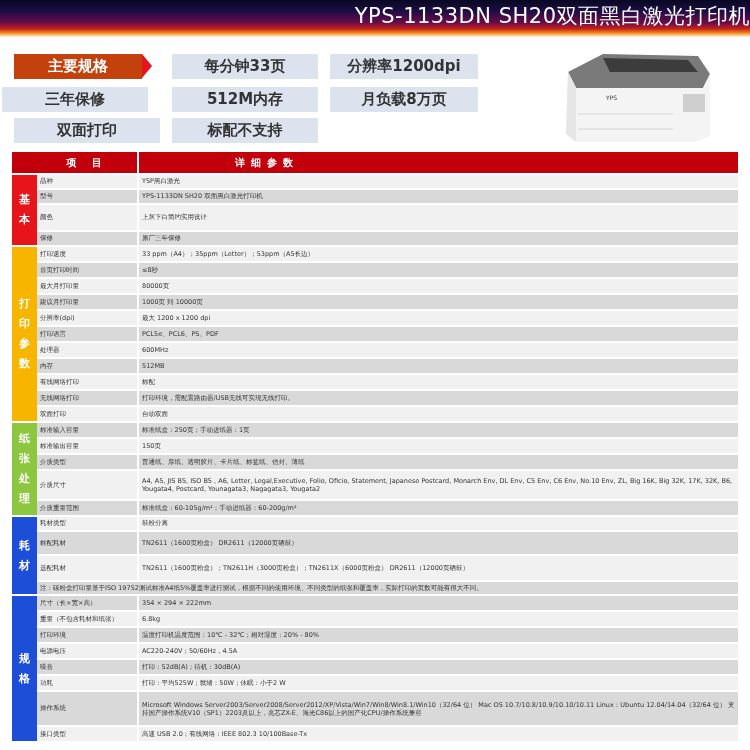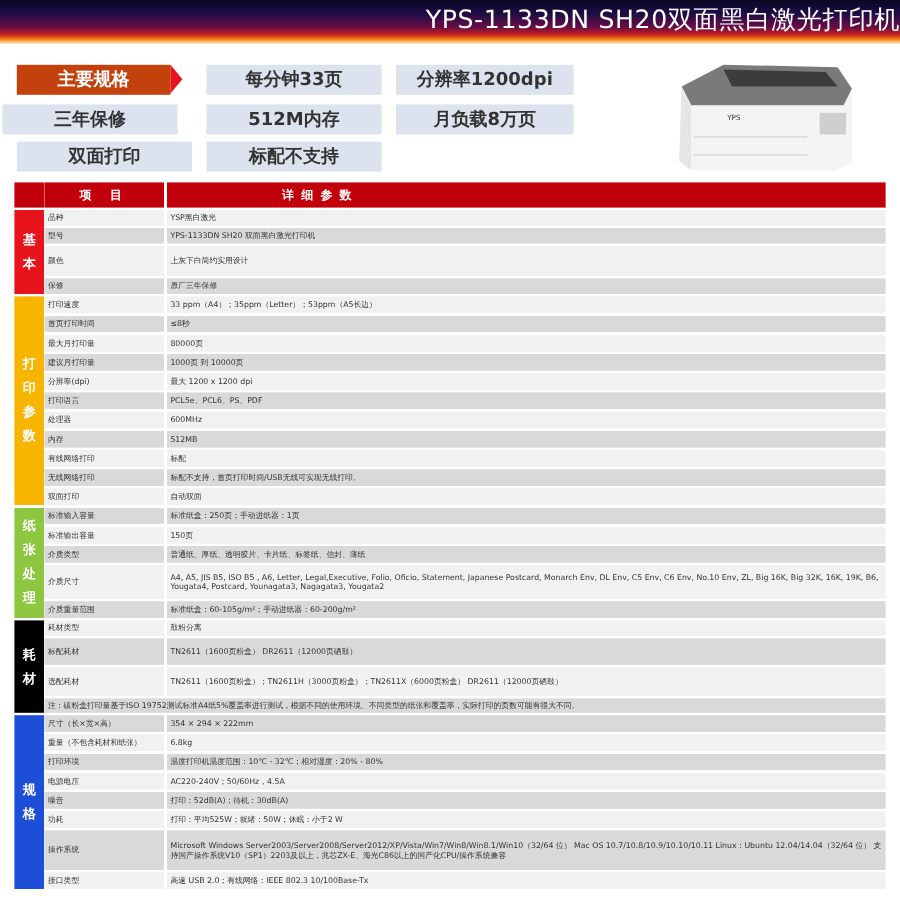--- a/index.html
+++ b/index.html
@@ -119,21 +119,21 @@
       <tr class="even" style="height: 16px; padding-left: 33px;">
         <td class="lbl">内存</td>
         <td class="val">512MB</td>
       </tr>
       <tr class="odd" style="height: 16px;">
         <td class="lbl">有线网络打印</td>
         <td class="val">标配</td>
       </tr>
       <tr class="even" style="height: 16px;">
         <td class="lbl">无线网络打印</td>
-        <td class="val">标配不支持，首页打印时间/USB无线可实现无线打印。</td>
+        <td class="val">打印环境，需配置路由器/USB无线可实现无线打印。</td>
       </tr>
       <tr class="odd" style="height: 16px;">
         <td class="lbl">双面打印</td>
         <td class="val">自动双面</td>
       </tr>
       <tr class="even" style="height: 16px;">
         <td class="cat" rowspan="5" style="background: rgb(141, 198, 63);">
           <span>纸张处理</span>
         </td>
         <td class="lbl">标准输入容量</td>
@@ -142,28 +142,28 @@
       <tr class="odd" style="height: 16px;">
         <td class="lbl">标准输出容量</td>
         <td class="val">150页</td>
       </tr>
       <tr class="even" style="height: 16px;">
         <td class="lbl">介质类型</td>
         <td class="val">普通纸、厚纸、透明胶片、卡片纸、标签纸、信封、薄纸</td>
       </tr>
       <tr class="odd" style="height: 30px;">
         <td class="lbl">介质尺寸</td>
-        <td class="val wrap" style="white-space: pre-line;">A4, A5, JIS B5, ISO B5 , A6, Letter, Legal,Executive, Folio, Oficio, Statement, Japanese Postcard, Monarch Env, DL Env, C5 Env, C6 Env, No.10 Env, ZL, Big 16K, Big 32K, 16K, 19K, B6, Yougata4, Postcard, Younagata3, Nagagata3, Yougata2</td>
+        <td class="val wrap" style="white-space: pre-line;">A4, A5, JIS B5, ISO B5 , A6, Letter, Legal,Executive, Folio, Oficio, Statement, Japanese Postcard, Monarch Env, DL Env, C5 Env, C6 Env, No.10 Env, ZL, Big 16K, Big 32K, 17K, 32K, B6, Yougata4, Postcard, Younagata3, Nagagata3, Yougata2</td>
       </tr>
       <tr class="even" style="height: 16px;">
         <td class="lbl">介质重量范围</td>
         <td class="val">标准纸盒：60-105g/m²；手动进纸器：60-200g/m²</td>
       </tr>
       <tr class="odd" style="height: 15px;">
-        <td class="cat" rowspan="4" style="background: #000000;">
+        <td class="cat" rowspan="4" style="background: #1d4ed8;">
           <span>耗材</span>
         </td>
         <td class="lbl">耗材类型</td>
         <td class="val">鼓粉分离</td>
       </tr>
       <tr class="even" style="height: 24px;">
         <td class="lbl">标配耗材</td>
         <td class="val wrap" style="white-space: pre-line;">TN2611（1600页粉盒）
 DR2611（12000页硒鼓）</td>
       </tr>

